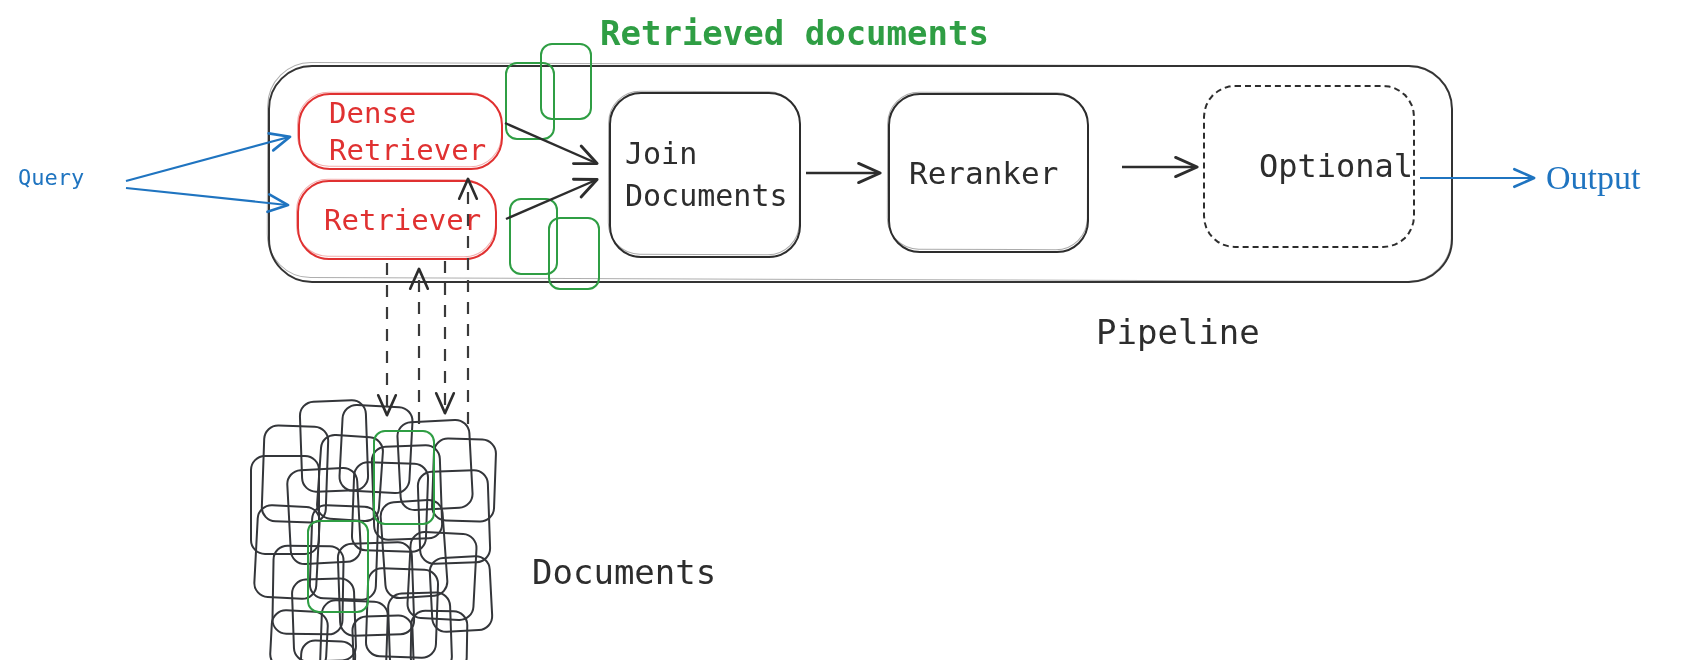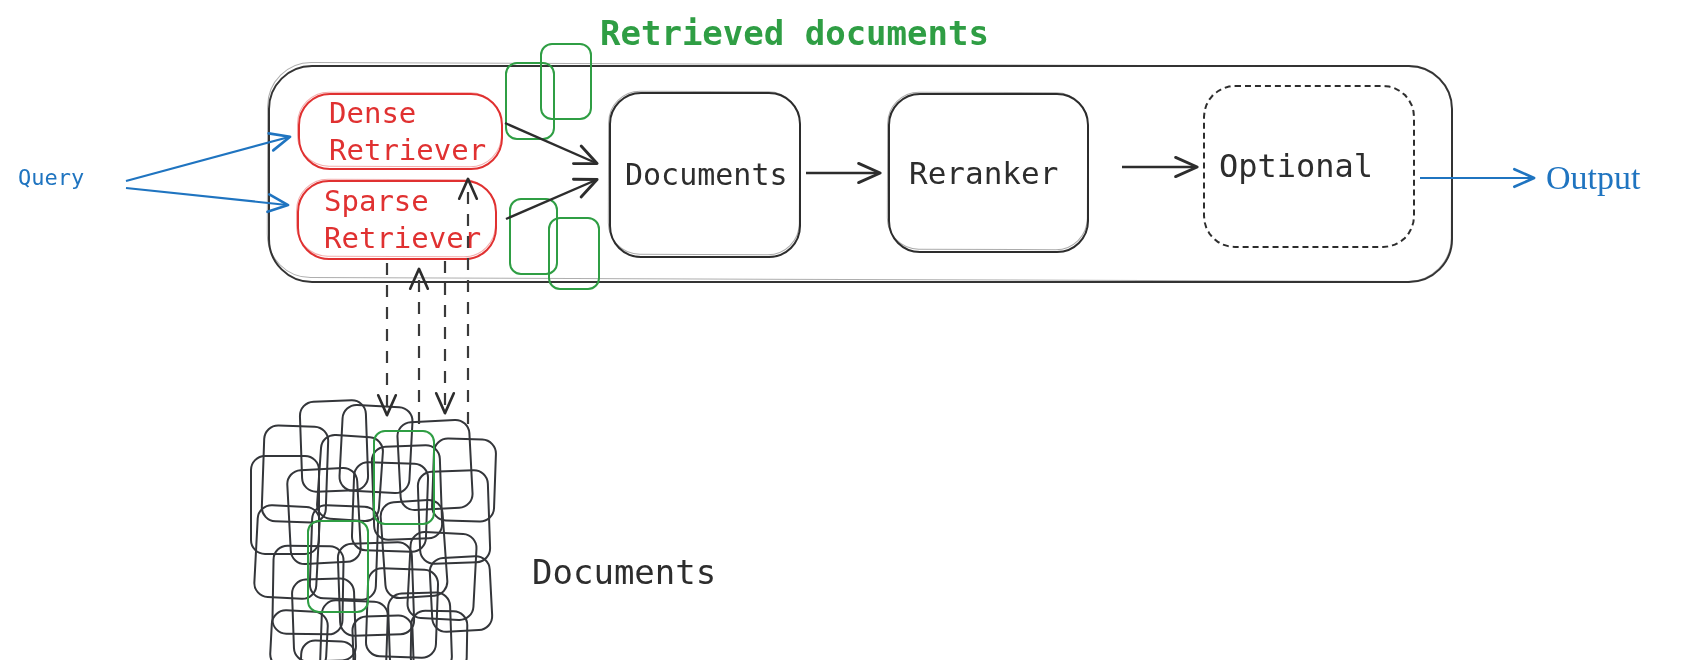--- a/index.html
+++ b/index.html
@@ -86,39 +86,40 @@
       <div class="doc-shape green-stroke" style="left: 373px; top: 430px; width: 62px; height: 95px;"></div>
       <div class="doc-shape green-stroke" style="left: 307px; top: 520px; width: 62px; height: 93px;"></div>
     </div>
 
   <div class="box sketch retriever" style="left:298px;top:93px;width:205px;height:77px;padding-left:29px;">
     <span class="ln">Dense</span>
     <span class="ln">Retriever</span>
   </div>
 
   <div class="box sketch retriever" style="left:297px;top:180px;width:200px;height:80px;padding-left:25px;">
-    <span class="ln">Sparse</span>
     <span class="ln">Retriever</span>
   </div>
 
   <div class="box sketch stagebox" style="left:609px;top:92px;width:192px;height:166px;padding-left:14px;font-size:30px;line-height:42px;">
+    <span class="ln">Join</span>
     <span class="ln">Documents</span>
   </div>
 
   <div class="box sketch stagebox" style="left:888px;top:93px;width:201px;height:160px;padding-left:19px;font-size:31px;">
     <span class="ln">Reranker</span>
   </div>
 
-  <div class="box sketch stagebox dashedbox" style="left:1203px;top:85px;width:212px;height:163px;padding-left:14px;font-size:32px;line-height:43px;">
+  <div class="box sketch stagebox dashedbox" style="left:1203px;top:85px;width:212px;height:163px;padding-left:14px;font-size:32px;line-height:43px;text-align:right;">
     <span class="ln">Optional</span>
   </div>
 
   <div class="lbl blue" style="left:18px;top:164px;font-size:22px;">Query</div>
   <div class="lbl green" style="left:600px;top:12px;font-size:34px;font-weight:bold;">Retrieved documents</div>
   <div class="lbl blue" style="left:1546px;top:157px;font-size:34px;font-family:Liberation Serif, serif;">Output</div>
+  <div class="lbl dark" style="left:1096px;top:311px;font-size:34px;">Pipeline</div>
   <div class="lbl dark" style="left:532px;top:551px;font-size:34px;">Documents</div>
 
   <svg id="connector-layer" width="1685" height="660" viewBox="0 0 1685 660">
     <defs>
       <marker id="ah-dark" viewBox="0 0 24 24" refX="20" refY="12" markerWidth="12" markerHeight="12" orient="auto">
         <path d="M3 4 L21 12 L3 20" fill="none" stroke="#2d2d2d" stroke-width="2.4" stroke-linecap="round" stroke-linejoin="round"></path>
       </marker>
       <marker id="ah-blue" viewBox="0 0 24 24" refX="20" refY="12" markerWidth="12" markerHeight="12" orient="auto">
         <path d="M3 4 L21 12 L3 20" fill="none" stroke="#1f74c0" stroke-width="2.4" stroke-linecap="round" stroke-linejoin="round"></path>
       </marker>

